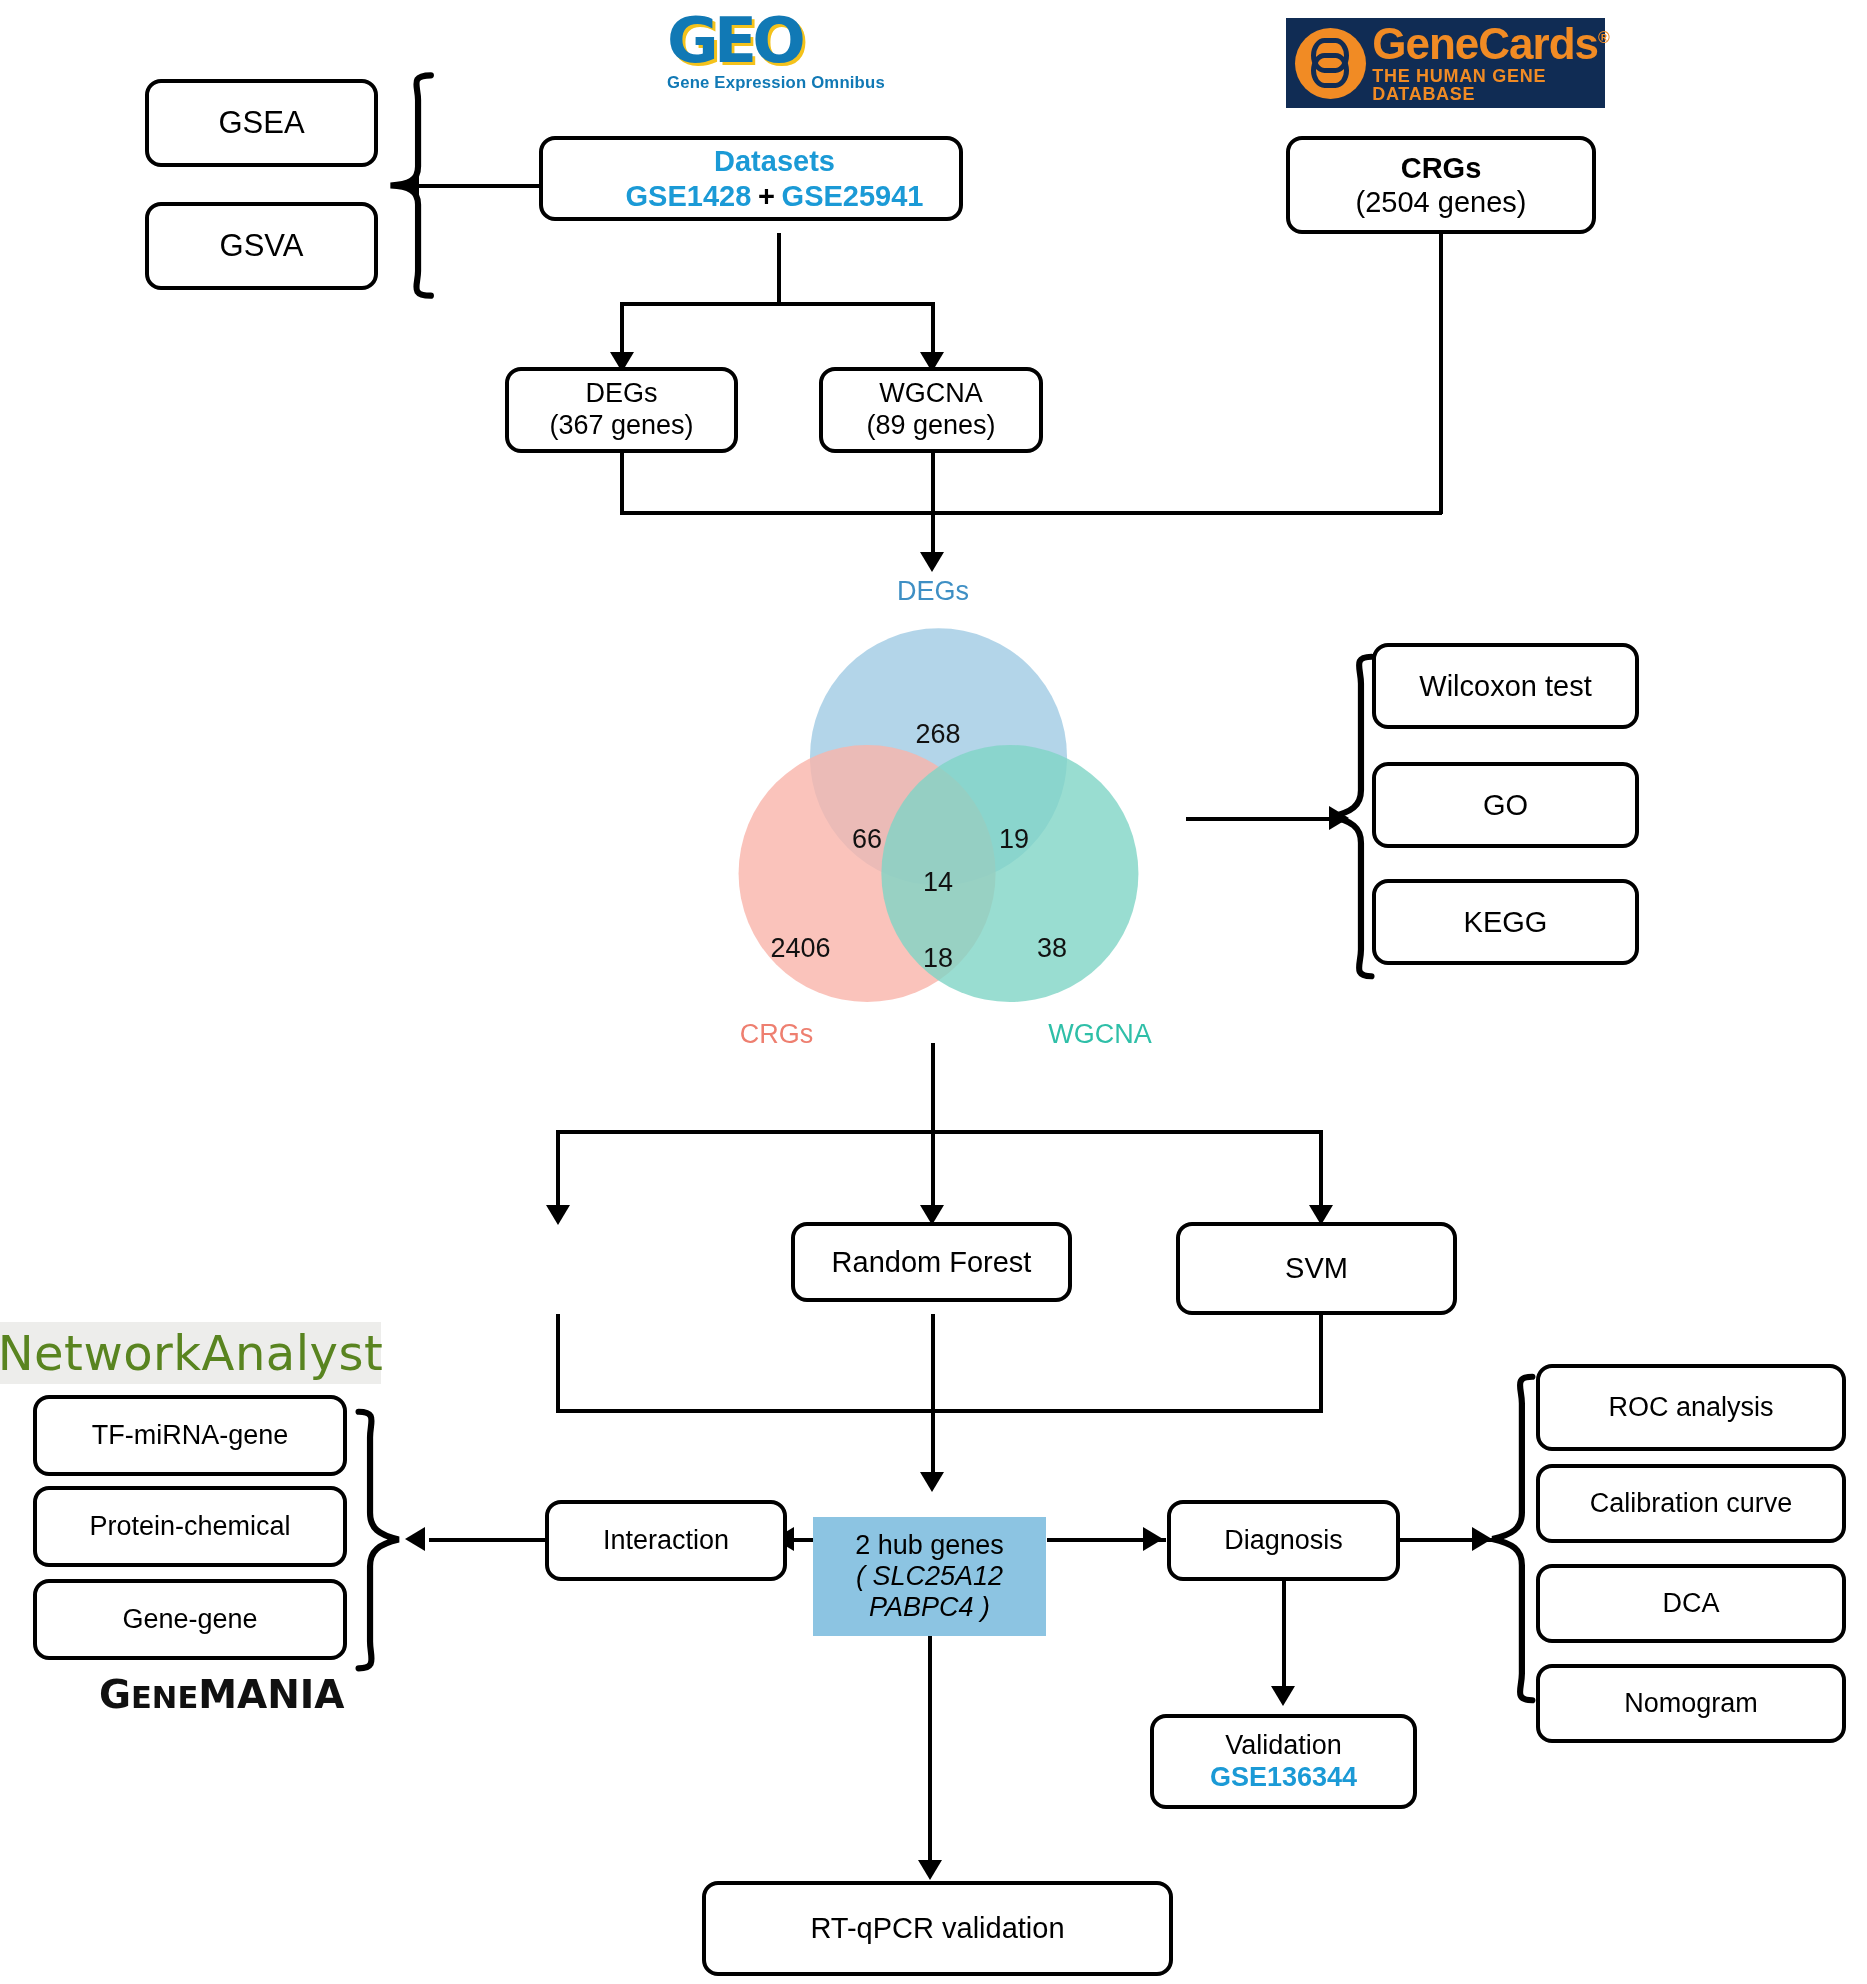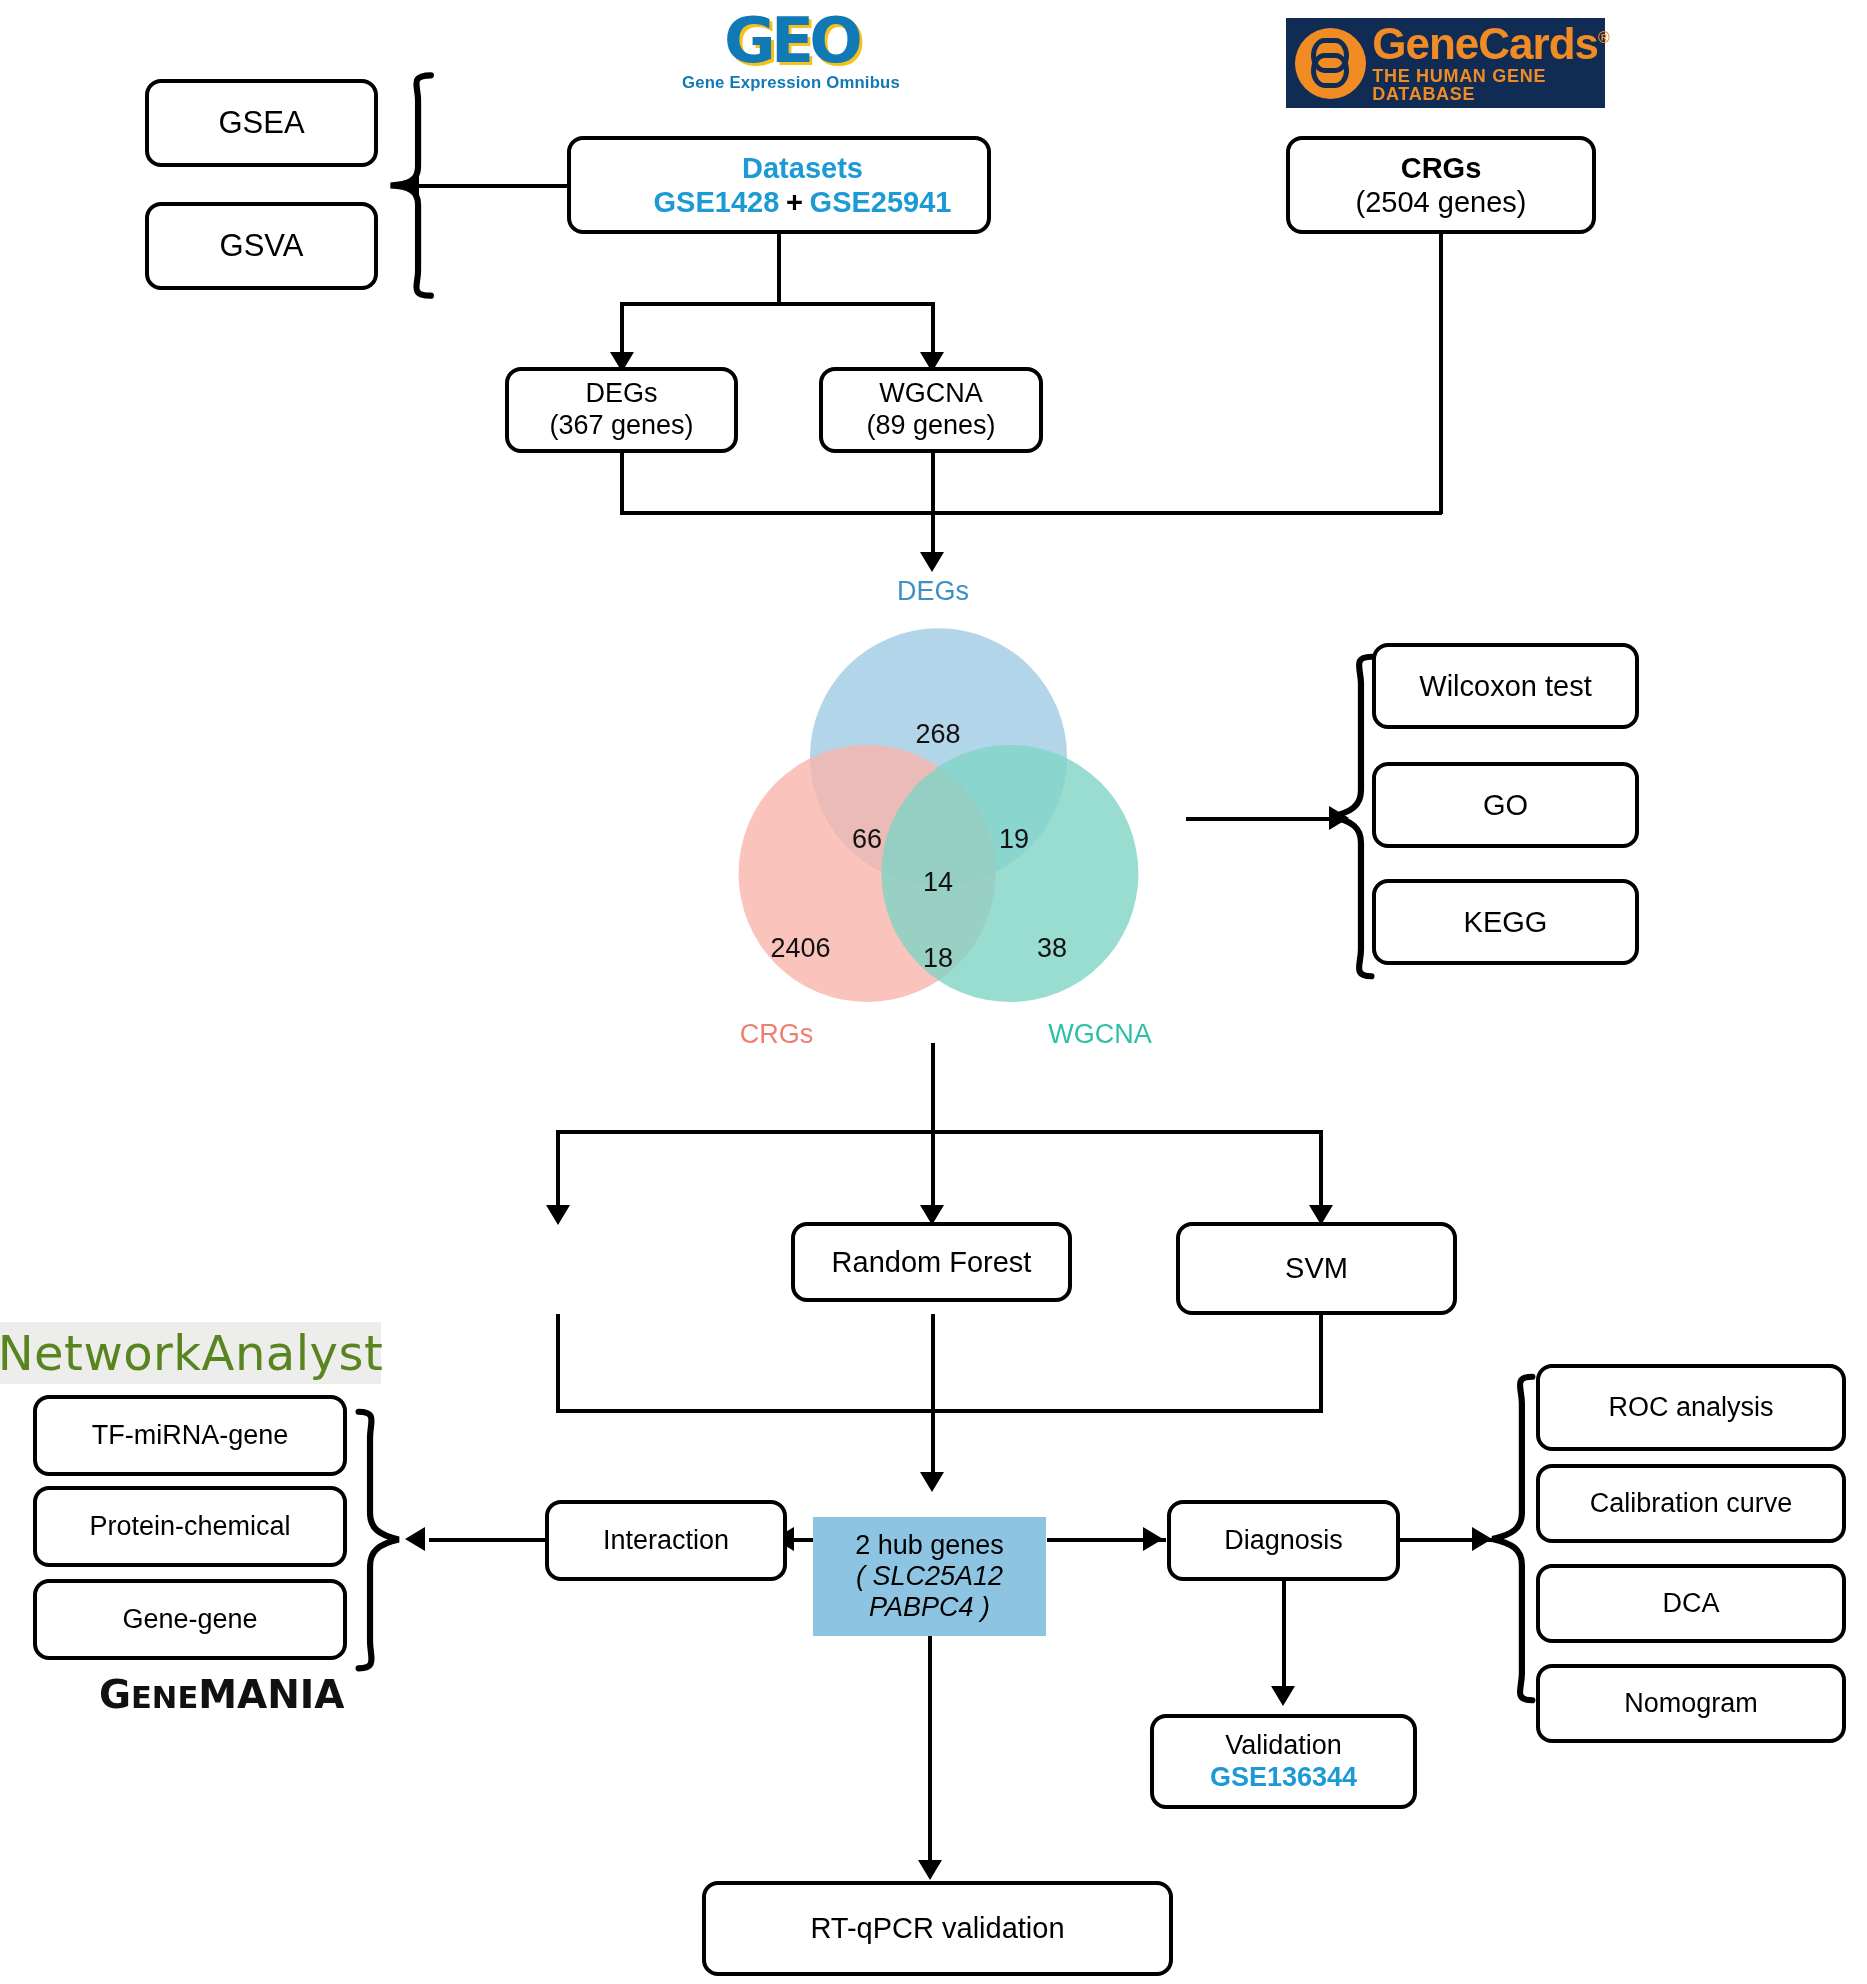--- a/index.html
+++ b/index.html
@@ -54,21 +54,21 @@
 
   
   .brace{position:absolute;z-index:4;}
 
   
   .venn{position:absolute;z-index:5;}
   .venn-num{position:absolute;font-size:27px;color:#111;z-index:8;text-align:center;}
   .venn-lbl{position:absolute;font-size:27px;z-index:8;text-align:center;}
 
   
-  .geo-logo{position:absolute;z-index:9;text-align:center;}
+  .geo-logo{position:absolute;z-index:9;}
   .geo-word{font-family:"DejaVu Sans",sans-serif;font-weight:bold;font-size:63px;color:#1179B5;letter-spacing:-4.8px;line-height:1;
             text-shadow:2.9px 3.3px 0 #F4C21B;}
   .geo-sub{font-size:16.7px;color:#1179B5;font-weight:bold;letter-spacing:0.2px;margin-top:1.9px;}
 
   .gc-logo{position:absolute;background:#102C54;display:flex;align-items:center;z-index:9;box-sizing:border-box;padding:0 8.6px;}
   .gc-dna{width:71px;height:71px;border-radius:50%;background:#F18B24;position:relative;flex:0 0 auto;margin-right:6.7px;}
   .gc-dna:before,.gc-dna:after{
     content:"";position:absolute;left:50%;transform:translateX(-50%);
     width:28px;height:25px;border:5.2px solid #102C54;border-radius:50%/70%;
   }
@@ -111,21 +111,21 @@
     <span class="l1">GSEA</span>
   </div>
 
   <svg class="brace" style="left:381px;top:71px;" width="57" height="229" viewBox="0 0 120 480">
     <path d="M105,8 C60,8 78,30 78,60 L78,200 C78,230 58,238 20,240 C58,242 78,250 78,280 L78,420 C78,450 60,472 105,472" fill="none" stroke="#000" stroke-width="13" stroke-linecap="round"></path>
   </svg>
 
   <div class="ln lnh" style="left:419px;top:184px;width:148px;"></div>
   <div class="arrow-l" style="left:399px;top:173px;"></div>
 
-  <div class="box" style="left:567px;top:136px;width:424px;height:98px;padding-left:47px;">
+  <div class="box" style="left:539px;top:136px;width:424px;height:85px;padding-left:47px;">
     <span class="l1 fs-lg bold blue">Datasets</span>
     <span class="l2 fs-lg bold">
       <span class="blue">GSE1428</span><span style="padding:0 6.7px;">+</span><span class="blue">GSE25941</span>
     </span>
   </div>
 
   <div class="box" style="left:1286px;top:136px;width:310px;height:98px;">
     <span class="l1 fs-lg bold">CRGs</span>
     <span class="l2 fs-lg">(2504 genes)</span>
   </div>

